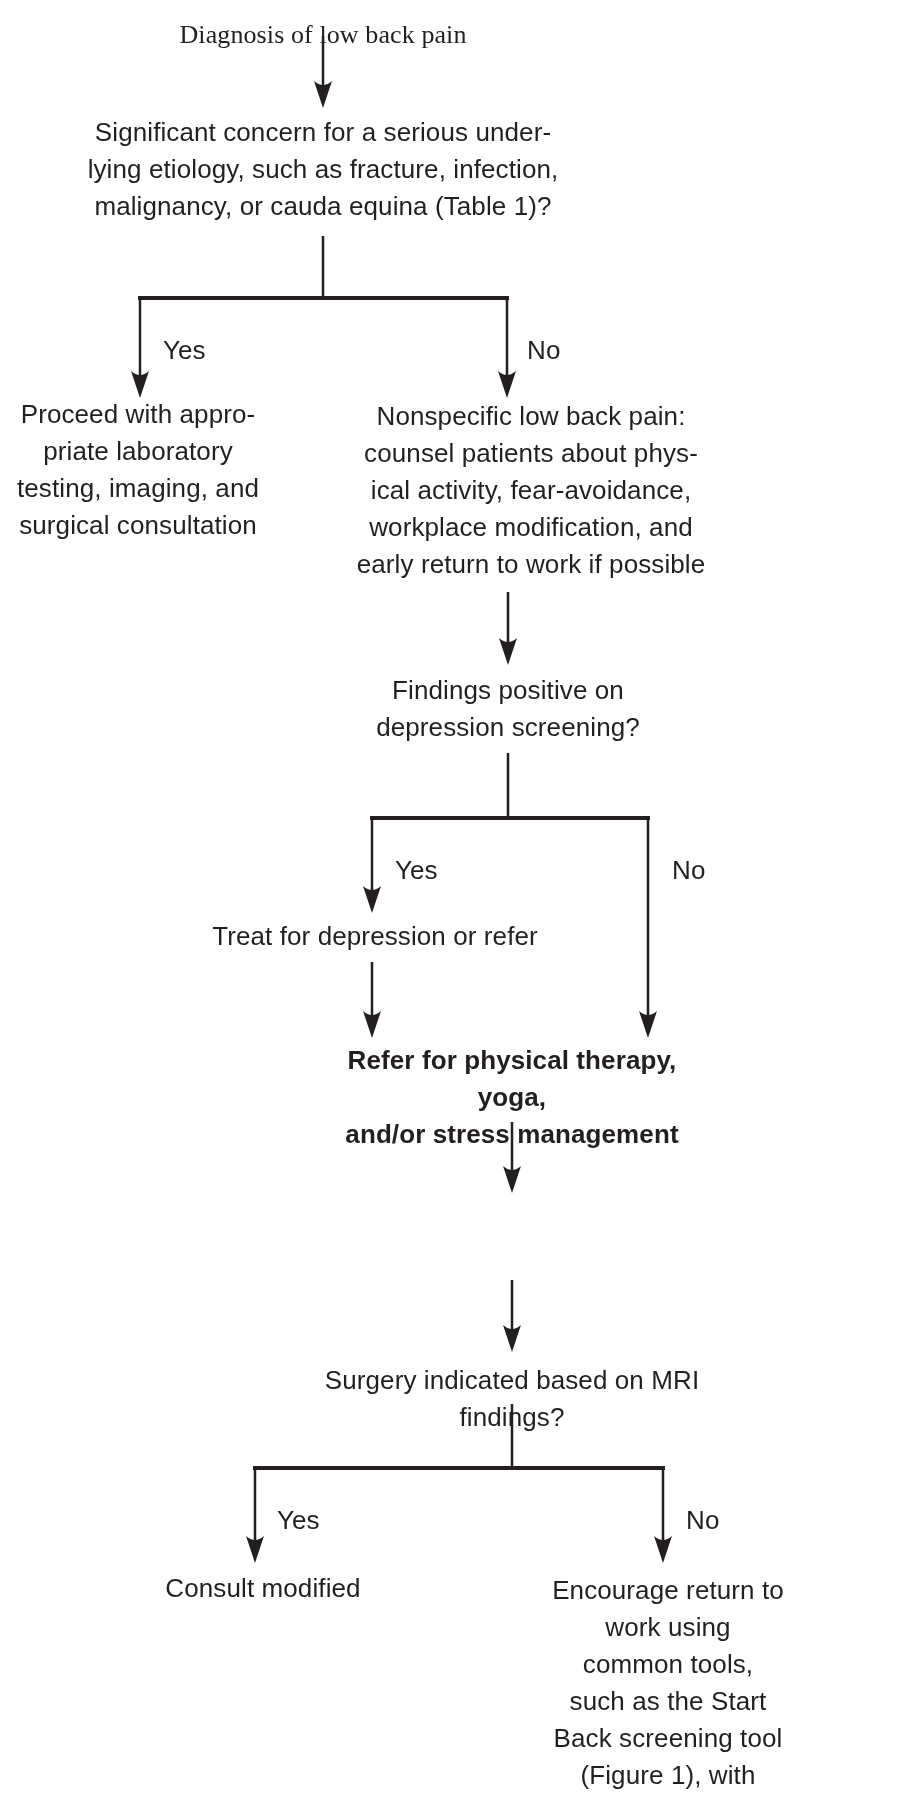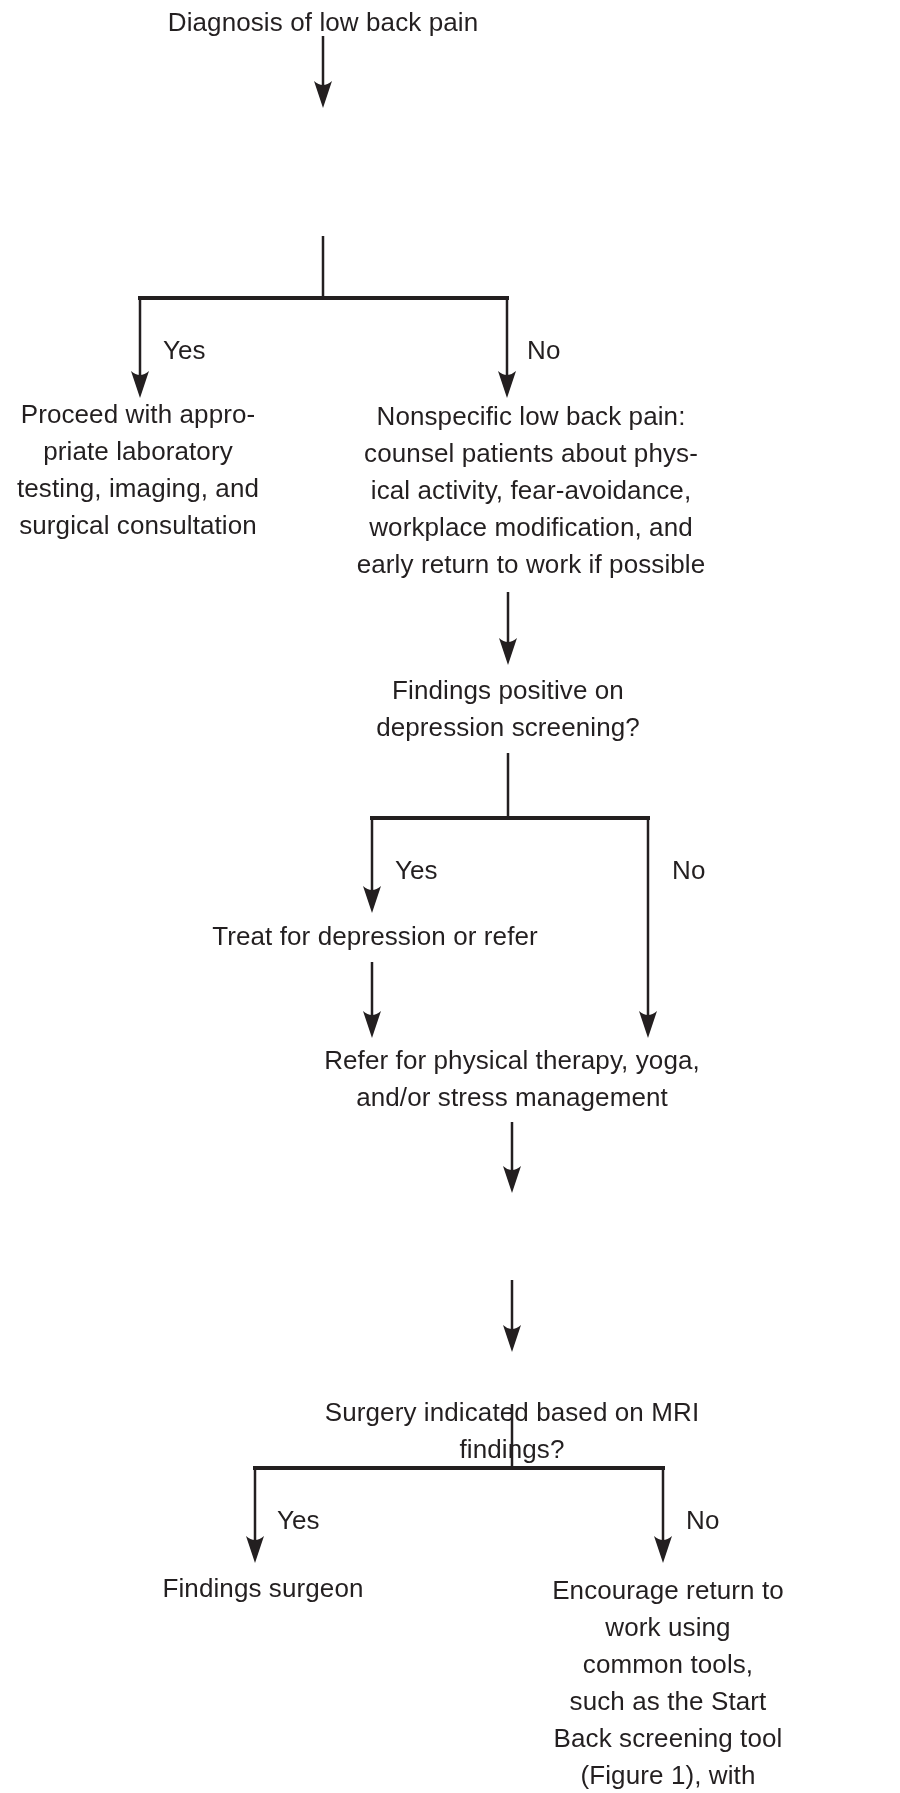--- a/index.html
+++ b/index.html
@@ -80,22 +80,25 @@
     <line class="stroke" x1="512" y1="1404" x2="512" y2="1466"></line>
     <line class="bar" x1="255" y1="1468" x2="663" y2="1468"></line>
 
     <line class="stroke" x1="255" y1="1468" x2="255" y2="1543"></line>
     <path class="head" d="M255,1563 L246,1536 Q255,1544 264,1536 Z"></path>
 
     <line class="stroke" x1="663" y1="1468" x2="663" y2="1543"></line>
     <path class="head" d="M663,1563 L654,1536 Q663,1544 672,1536 Z"></path>
   </svg>
 
-  <div class="node" style="left:323px; top:4px;">Diagnosis of low back pain</div>
+  <div class="node" style="left:323px; top:16px;font-family:Liberation Serif, serif;">Diagnosis of low back pain</div>
 
+  <div class="node" style="left:323px; top:114px;">Significant concern for a serious under-
+lying etiology, such as fracture, infection,
+malignancy, or cauda equina (Table 1)?</div>
 
   <div class="branch-label" style="left:163px; top:316px;">Yes</div>
   <div class="branch-label" style="left:527px; top:316px;">No</div>
 
   <div class="node" style="left:138px; top:396px;">Proceed with appro-
 priate laboratory
 testing, imaging, and
 surgical consultation</div>
 
   <div class="node" style="left:531px; top:398px;">Nonspecific low back pain:
@@ -105,30 +108,30 @@
 early return to work if possible</div>
 
   <div class="node" style="left:508px; top:672px;">Findings positive on
 depression screening?</div>
 
   <div class="branch-label" style="left:395px; top:836px;">Yes</div>
   <div class="branch-label" style="left:672px; top:836px;">No</div>
 
   <div class="node" style="left:375px; top:918px;text-align:center;">Treat for depression or refer</div>
 
-  <div class="node" style="left:512px; top:1042px;">Refer for physical therapy, yoga,
+  <div class="node" style="left:512px; top:1042px;font-weight:bold;">Refer for physical therapy, yoga,
 and/or stress management</div>
 
 
-  <div class="node" style="left:512px; top:1362px;margin-top:32px;">Surgery indicated based on MRI findings?</div>
+  <div class="node" style="left:512px; top:1362px;">Surgery indicated based on MRI findings?</div>
 
   <div class="branch-label" style="left:277px; top:1486px;">Yes</div>
   <div class="branch-label" style="left:686px; top:1486px;">No</div>
 
-  <div class="node" style="left:263px; top:1570px;">Findings surgeon</div>
+  <div class="node" style="left:263px; top:1570px;">Consult modified</div>
 
   <div class="node" style="left:668px; top:1572px;">Encourage return to work using
 common tools, such as the Start
 Back screening tool (Figure 1), with
 or without modified duties; offer
 referral for steroid injections and to
 occupational medicine or physiatry</div>
 
 </div>
 

